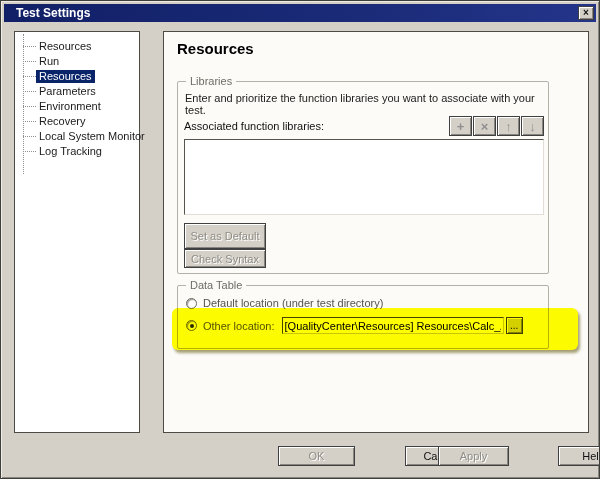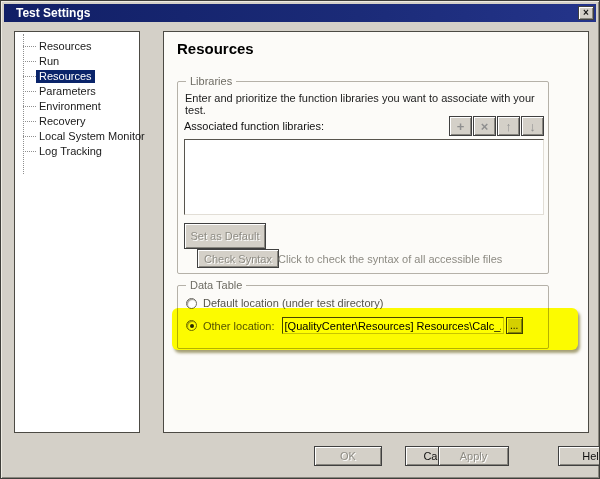--- a/index.html
+++ b/index.html
@@ -81,21 +81,21 @@
 
   .btn {
     background:#d4d0c8; border:1px solid #404040;
     box-shadow: inset 1px 1px 0 #ffffff, inset -1px -1px 0 #87857e;
     font-family:"Liberation Sans", sans-serif; font-size:11px; color:#111;
     cursor:default;
   }
   .btn.disabled { color:#8f8d85; text-shadow:1px 1px 0 #ffffff; }
 
   .set-default-btn { position:absolute; left:6px; top:141px; width:82px; height:26px; }
-  .check-syntax-btn { position:absolute; left:19px; top:167px; width:82px; height:19px;text-align:center; }
+  .check-syntax-btn { position:absolute; left:6px; top:167px; width:82px; height:19px;text-align:center; }
   .syntax-hint { position:absolute; left:100px; top:171px; color:#8d8b83; }
 
   .radio-row { position:absolute; left:8px; display:flex; align-items:center; }
   .radio-row-1 { top:11px; }
   .radio-row-2 { top:31px; }
   .radio {
     width:11px; height:11px; border-radius:50%; background:#ffffff;
     border:1px solid #6b6963; box-shadow: inset 1px 1px 1px #9b988f;
     margin-right:6px; flex:none; position:relative;
   }
@@ -113,21 +113,21 @@
   .browse-btn { margin-left:2px; width:17px; height:17px; font-size:10px; line-height:9px; }
 
   .highlight {
     position:absolute; left:8px; top:276px; width:406px; height:42px;
     background:#ffff00; mix-blend-mode:multiply; border-radius:6px;
     box-shadow:2px 3px 3px rgba(95,85,10,0.55);
     pointer-events:none;
   }
 
   .footer-btn { position:absolute; top:445px; width:71px; height:20px; }
-  .ok-btn { left:277px; width:68px;margin-left:36px; }
+  .ok-btn { left:277px; width:77px; }
   .cancel-btn { left:357px;margin-left:47px; }
   .apply-btn { left:437px; }
   .help-btn { left:517px;margin-left:40px; }
 </style>
 </head>
 <body>
 
 <div class="window">
 
   <div class="titlebar">
@@ -188,21 +188,20 @@
           <button class="tool-btn">×</button>
           <button class="tool-btn">↑</button>
           <button class="tool-btn">↓</button>
         </div>
       </div>
 
       <div class="listbox"></div>
 
       <button class="btn disabled set-default-btn">Set as Default</button>
       <button class="btn disabled check-syntax-btn">Check Syntax</button>
-      <span class="syntax-hint">Click to check the syntax of all accessible files</span>
     </div>
 
     <div class="group datatable-group">
       <span class="group-legend">Data Table</span>
 
       <div class="radio-row radio-row-1">
         <span class="radio"></span>
         <span class="radio-label">Default location (under test directory)</span>
       </div>
 

